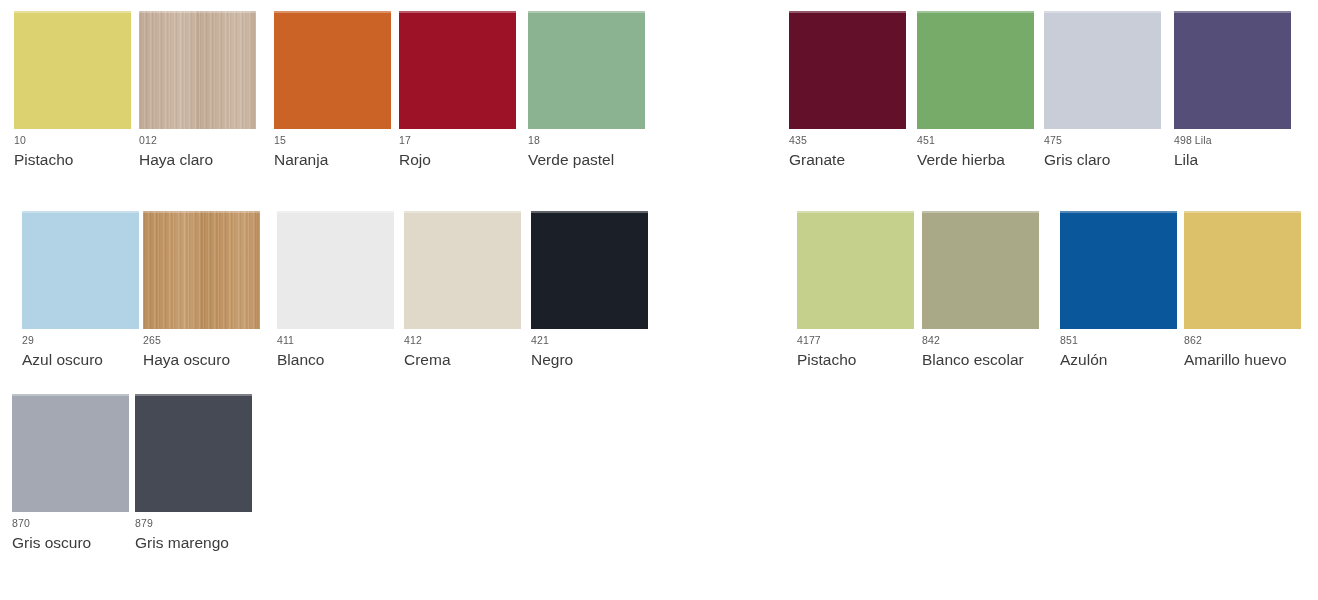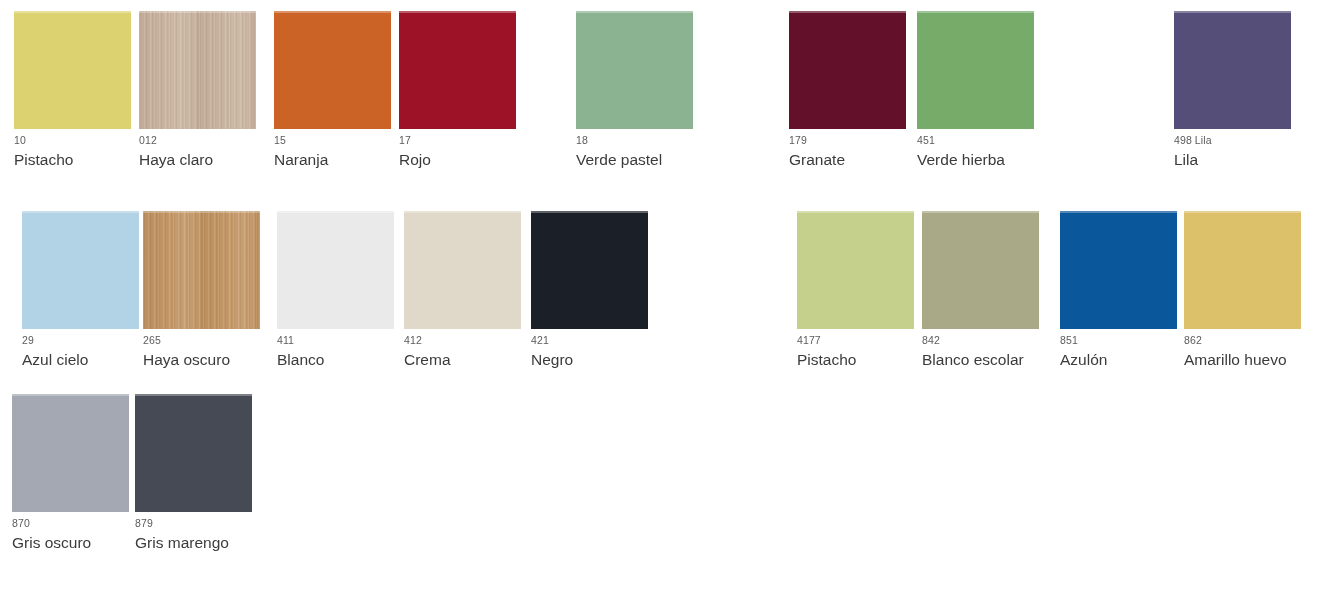--- a/index.html
+++ b/index.html
@@ -138,46 +138,51 @@
       <div class="swatch-cell" style="left: 270px;">
         <div class="swatch-chip edge" style="background: rgb(204, 99, 38);"></div>
         <div class="swatch-code">15</div>
         <div class="swatch-name">Naranja</div>
       </div>
       <div class="swatch-cell" style="left: 395px;">
         <div class="swatch-chip edge" style="background: rgb(158, 18, 40);"></div>
         <div class="swatch-code">17</div>
         <div class="swatch-name">Rojo</div>
       </div>
-      <div class="swatch-cell" style="left: 524px; margin-left: 48px;">
+      <div class="swatch-cell" style="left: 524px;">
         <div class="swatch-chip edge" style="background: rgb(139, 179, 145);"></div>
         <div class="swatch-code">18</div>
         <div class="swatch-name">Verde pastel</div>
       </div>
       <div class="swatch-cell" style="left: 785px;">
         <div class="swatch-chip edge" style="background: rgb(99, 16, 42);"></div>
-        <div class="swatch-code">179</div>
+        <div class="swatch-code">435</div>
         <div class="swatch-name">Granate</div>
       </div>
       <div class="swatch-cell" style="left: 913px;">
         <div class="swatch-chip edge" style="background: rgb(118, 171, 106);"></div>
         <div class="swatch-code">451</div>
         <div class="swatch-name">Verde hierba</div>
+      </div>
+      <div class="swatch-cell" style="left: 1040px;">
+        <div class="swatch-chip edge" style="background: rgb(200, 205, 216);"></div>
+        <div class="swatch-code">475</div>
+        <div class="swatch-name">Gris claro</div>
       </div>
       <div class="swatch-cell" style="left: 1170px;">
         <div class="swatch-chip edge" style="background: rgb(85, 78, 121);"></div>
         <div class="swatch-code">498 Lila</div>
         <div class="swatch-name">Lila</div>
       </div>
     </div>
     <div class="swatch-row row-1" style="top: 200px;">
       <div class="swatch-cell" style="left: 10px;">
         <div class="swatch-chip edge" style="background: rgb(178, 210, 230);"></div>
         <div class="swatch-code">29</div>
-        <div class="swatch-name">Azul cielo</div>
+        <div class="swatch-name">Azul oscuro</div>
       </div>
       <div class="swatch-cell" style="left: 131px;">
         <div class="swatch-chip edge grain" style="background: rgb(194, 147, 95);"></div>
         <div class="swatch-code">265</div>
         <div class="swatch-name">Haya oscuro</div>
       </div>
       <div class="swatch-cell" style="left: 265px;">
         <div class="swatch-chip edge" style="background: rgb(235, 234, 234);"></div>
         <div class="swatch-code">411</div>
         <div class="swatch-name">Blanco</div>

